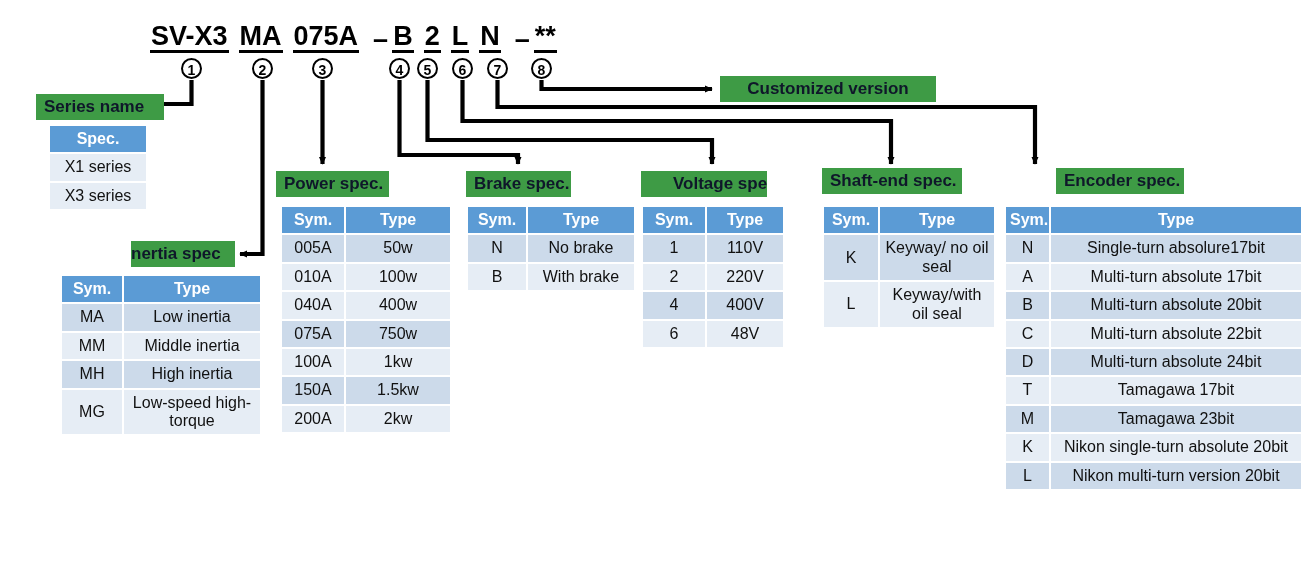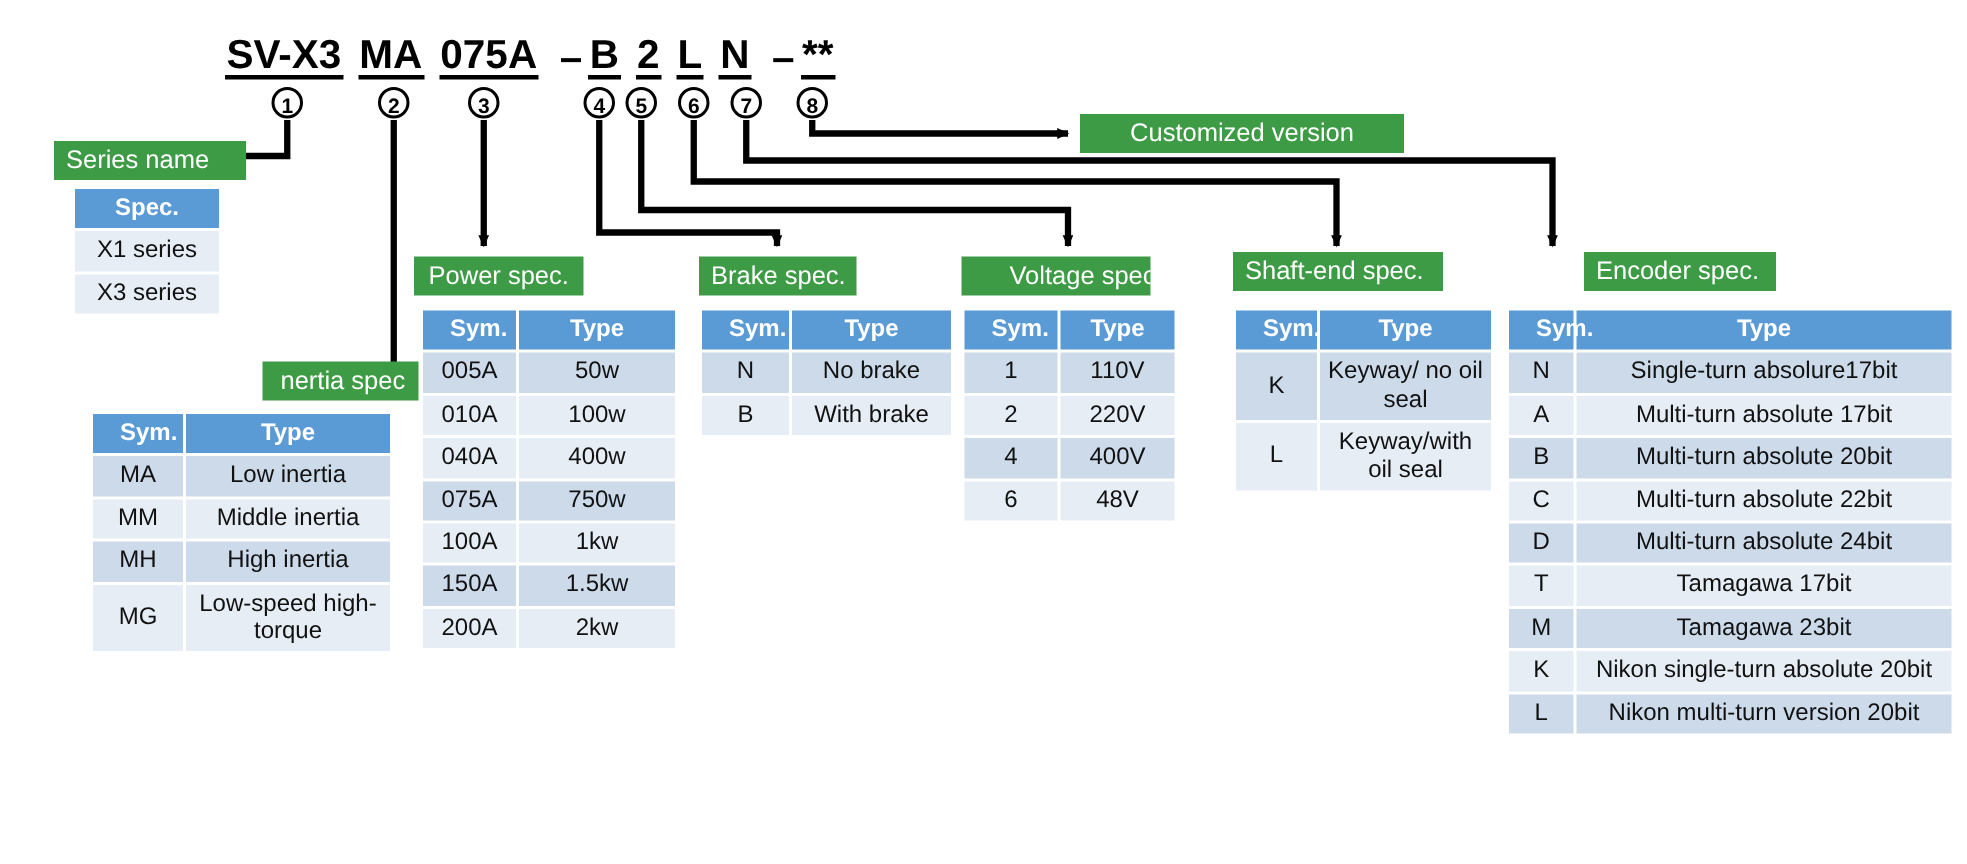--- a/index.html
+++ b/index.html
@@ -1,45 +1,45 @@
 <!DOCTYPE html>
 <html><head>
 <meta charset="utf-8">
 <style>
   html,body{margin:0;padding:0;background:#ffffff;}
   body{width:1311px;height:576px;position:relative;overflow:hidden;
        font-family:"Liberation Sans","DejaVu Sans",sans-serif;color:#000;}
   #stage{position:relative;width:1311px;height:576px;}
 
   
-  .code-line{position:absolute;top:22px;left:150px;display:flex;align-items:center;
+  .code-line{position:absolute;top:22px;left:150px;display:flex;align-items:flex-end;
              font-size:27px;font-weight:bold;letter-spacing:0px;}
   .code-tok{border-bottom:3px solid #000;padding:0 1px;line-height:1.05;}
   .code-sep{padding:0 4px;line-height:1.05;}
   .code-gap{width:10px;}
 
   
   .circ{position:absolute;width:21px;height:21px;border:2.2px solid #000;border-radius:50%;
         font-size:14px;font-weight:bold;line-height:21px;text-align:center;background:#fff;
         box-sizing:border-box;}
 
   
   svg.wires{position:absolute;left:0;top:0;width:1311px;height:576px;overflow:visible;}
 
   
-  .glabel{position:absolute;background:#3E9B45;color:#ffffff;font-weight:normal;
+  .glabel{position:absolute;background:#3E9B45;color:#0f172a;font-weight:bold;
           font-size:17px;line-height:26px;height:26px;padding:0 8px;white-space:nowrap;
           box-sizing:border-box;overflow:hidden;}
-  .glabel.clip{padding-left:12px;margin-left:44px;}
+  .glabel.clip{padding-left:0;}
 
   
   .tbl{position:absolute;border-collapse:separate;border-spacing:2px 2px;
        font-size:16px;table-layout:fixed;}
   .tbl th{background:#5B9BD5;color:#fff;font-weight:bold;text-align:center;
-          padding:4px 18px;line-height:1.15;}
+          padding:4px 4px;line-height:1.15;}
   .tbl td{text-align:center;padding:4px 4px;line-height:1.15;font-weight:normal;color:#111;}
   .tbl tr.odd td{background:#CCDAEA;}
   .tbl tr.even td{background:#E6EDF5;}
   .tbl td.sym{white-space:nowrap;}
 </style>
 </head>
 <body>
 
 <div id="stage">
 

